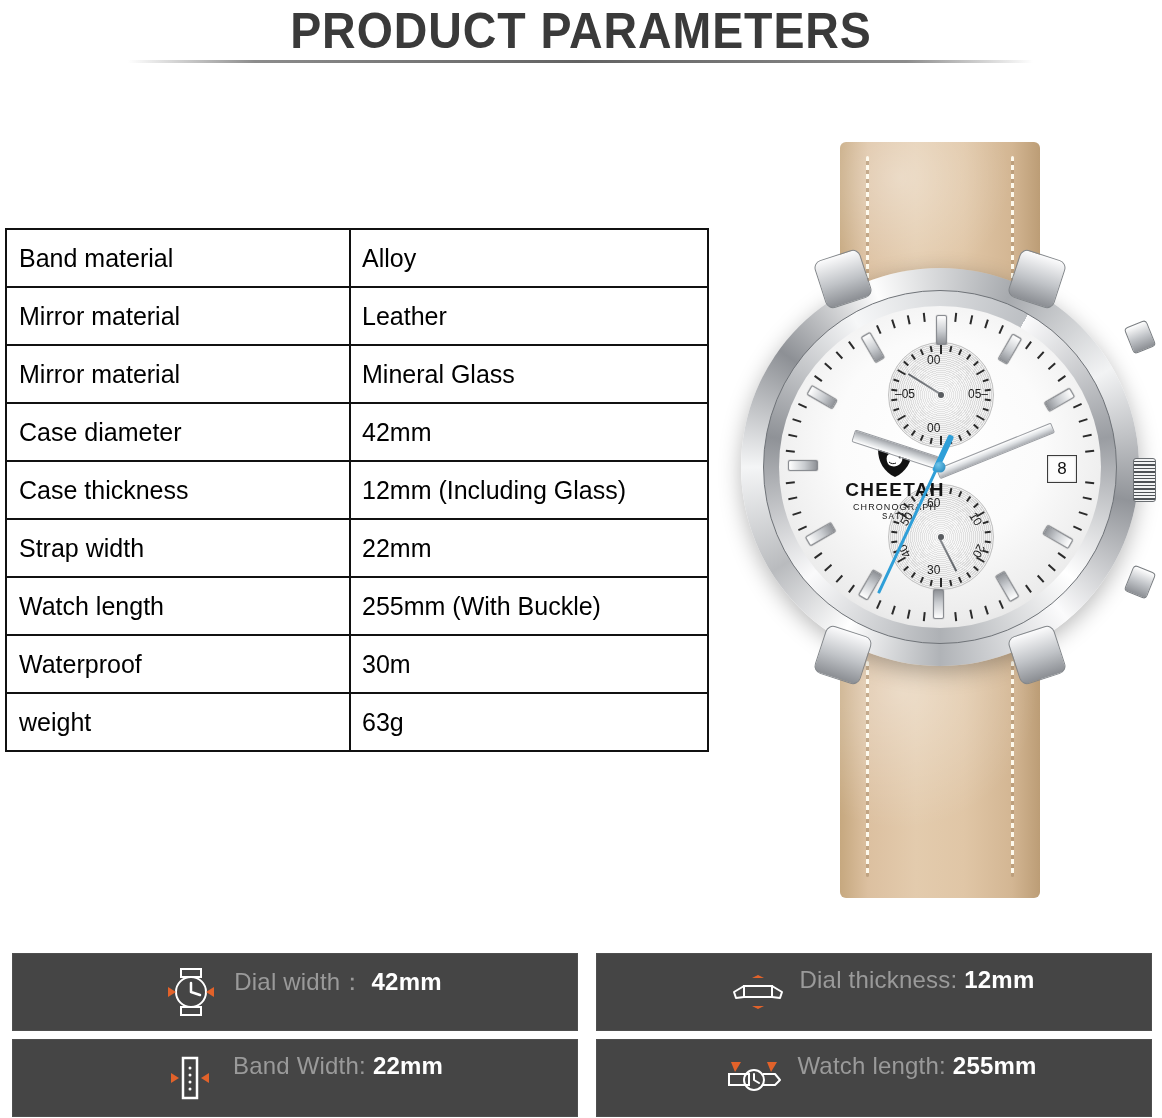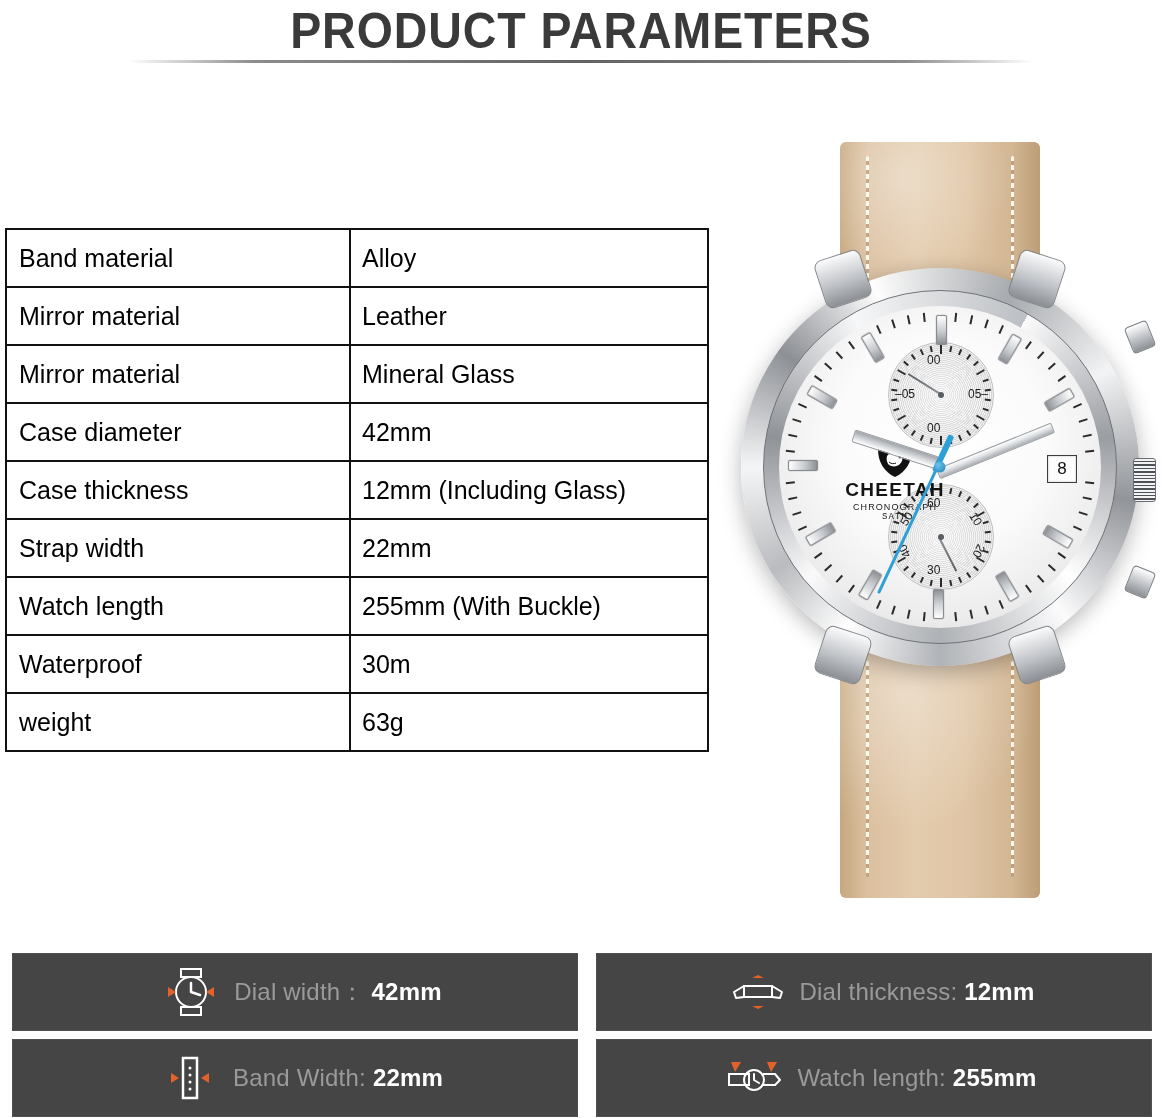--- a/index.html
+++ b/index.html
@@ -215,21 +215,21 @@
   .bar{
     position:absolute;height:78px;
     background:#454545;
     box-shadow:inset 0 0 0 1px #4f4f4f;
     display:flex;align-items:center;
   }
   .bar.b1{left:0;top:0;width:566px;}
   .bar.b2{left:584px;top:0;width:556px;}
   .bar.b3{left:0;top:86px;width:566px;}
   .bar.b4{left:584px;top:86px;width:556px;}
-  .bar-inner{display:flex;align-items:center;margin:0 auto;}
+  .bar-inner{display:flex;align-items:flex-start;margin:0 auto;}
   .bar-icon{width:86px;height:52px;position:relative;flex:0 0 auto;}
   .bar-text{font-size:24px;color:#9a9a9a;white-space:nowrap;letter-spacing:.2px;}
   .bar-text .val{color:#ffffff;font-weight:bold;margin-left:7px;}
 </style>
 </head>
 <body>
 
 <div class="page">
 
   <div class="title-wrap">

